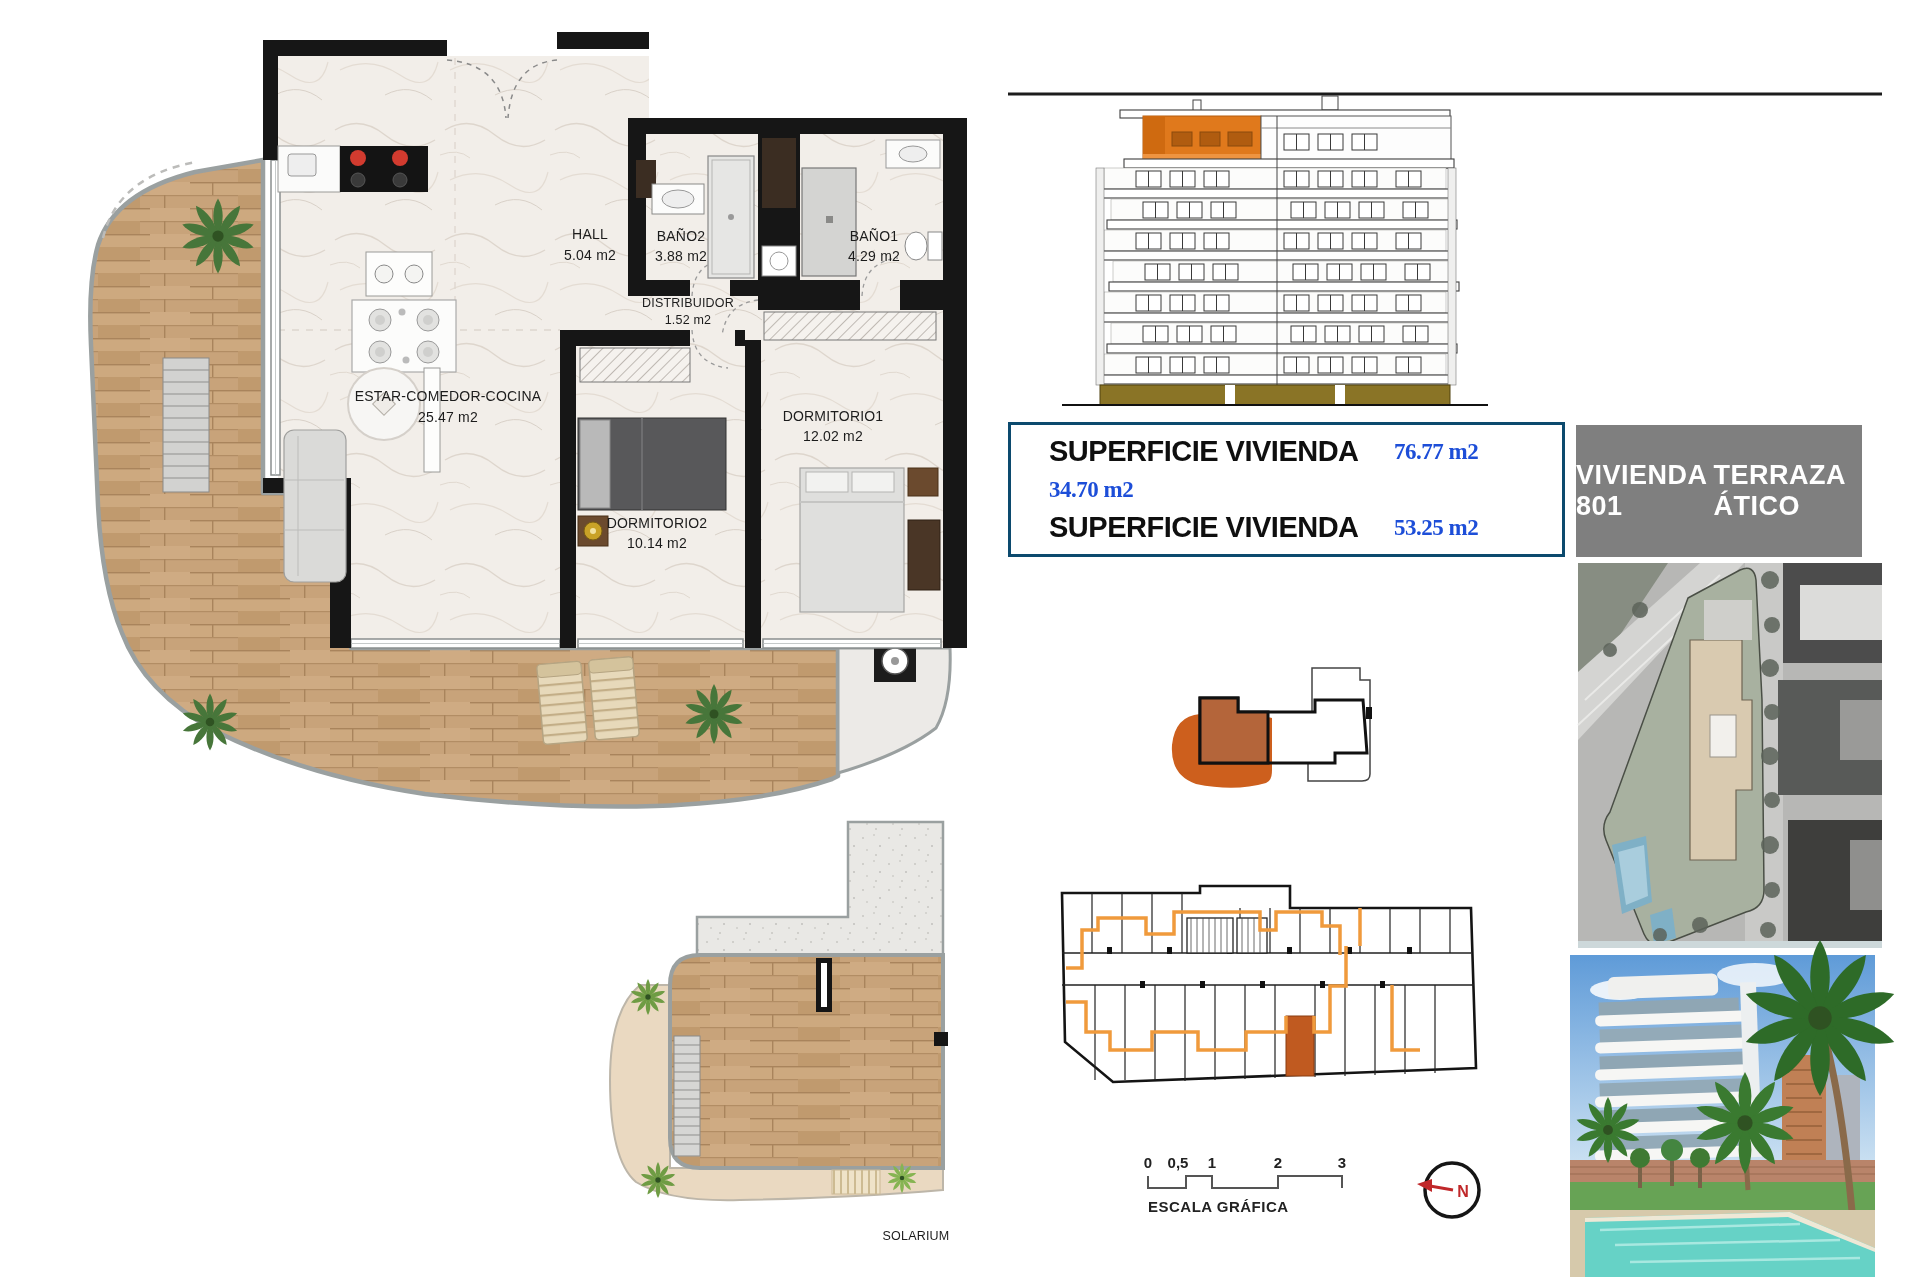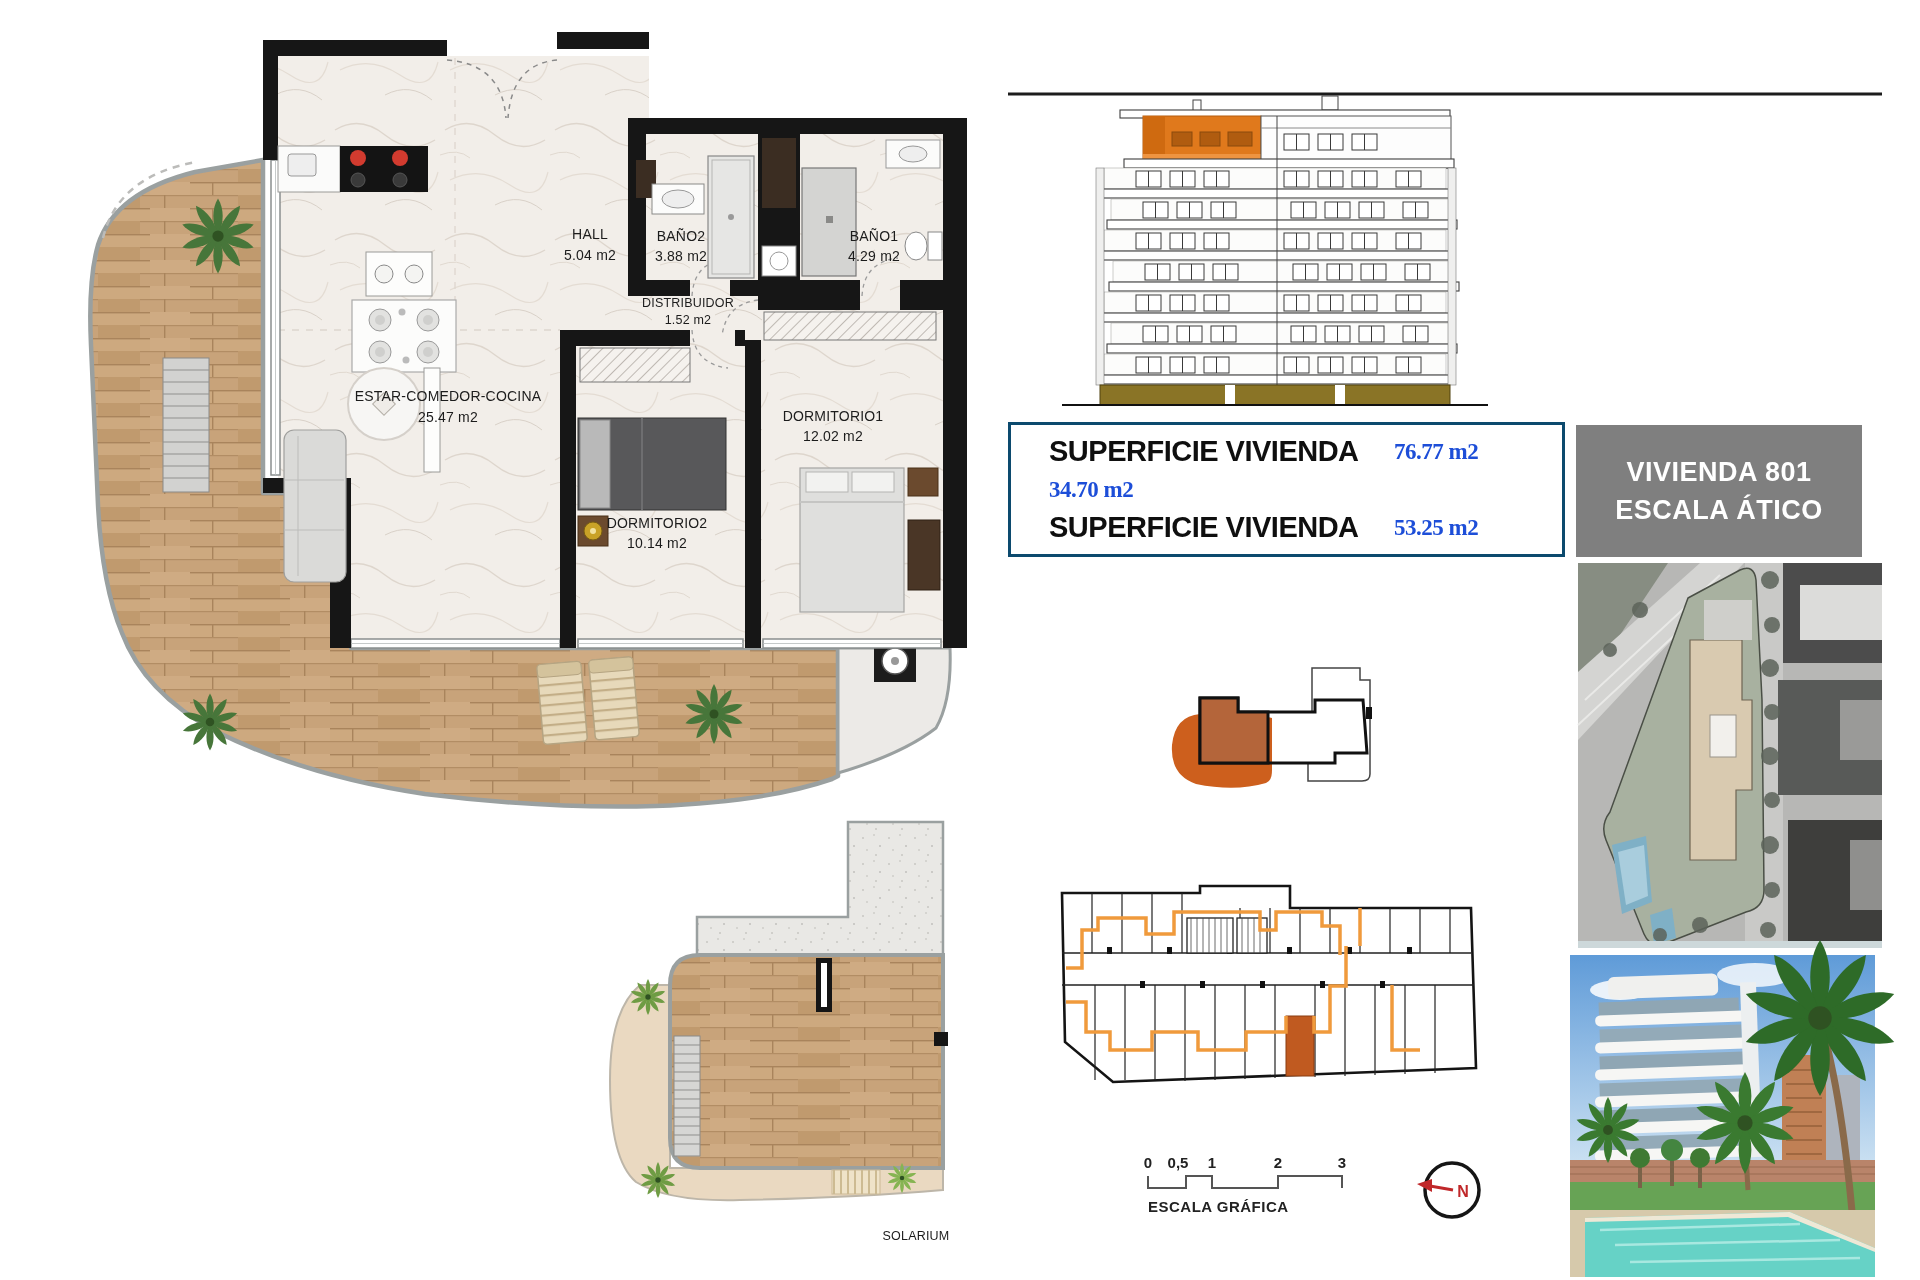--- a/index.html
+++ b/index.html
@@ -8,21 +8,21 @@
   .sheet > svg{position:absolute;left:0;top:0;}
   .abs{position:absolute;box-sizing:border-box;}
   
   .sumtable{left:1008px;top:422px;width:557px;height:135px;border:3px solid #0c4a6e;background:#fff;
             display:flex;flex-direction:column;justify-content:center;padding-left:38px;}
   .sumrow{display:flex;align-items:center;height:38px;}
   .sumrow .lbl{width:345px;font-weight:700;font-size:29px;color:#0f0f0f;letter-spacing:-0.5px;}
   .sumrow .val{font-weight:700;font-size:23px;color:#1d4ed8;letter-spacing:-0.5px;font-family:Liberation Serif, serif;}
   
   .badge{left:1576px;top:425px;width:286px;height:132px;background:#7f7f7f;color:#fff;
-         display:flex;flex-direction:column;justify-content:center;align-items:center;gap:7px;}
+         display:flex;flex-direction:row;justify-content:center;align-items:center;gap:7px;}
   .badge div{font-weight:700;font-size:27px;letter-spacing:.5px;}
   
   .rl{font-family:"Liberation Sans",sans-serif;font-size:14px;fill:#1c1c1c;text-anchor:middle;letter-spacing:.2px;}
   .rlsm{font-size:12.5px;}
   .tick{font-family:"Liberation Sans",sans-serif;font-weight:700;font-size:15px;fill:#222;text-anchor:middle;}
   .scalelbl{font-family:"Liberation Sans",sans-serif;font-weight:700;font-size:15px;fill:#222;letter-spacing:.5px;}
   .north{font-family:"Liberation Sans",sans-serif;font-weight:700;font-size:16px;fill:#c0282a;text-anchor:middle;}
 </style>
 </head>
 <body>
@@ -494,16 +494,16 @@
     <span class="val">34.70 m2</span>
   </div>
   <div class="sumrow">
     <span class="lbl">SUPERFICIE VIVIENDA</span>
     <span class="val">53.25 m2</span>
   </div>
 </div>
 
 <div class="abs badge">
   <div>VIVIENDA 801</div>
-  <div>ESCALA ÁTICO</div>
+  <div>TERRAZA ÁTICO</div>
 </div>
 
 </div>
 
 </body></html>

